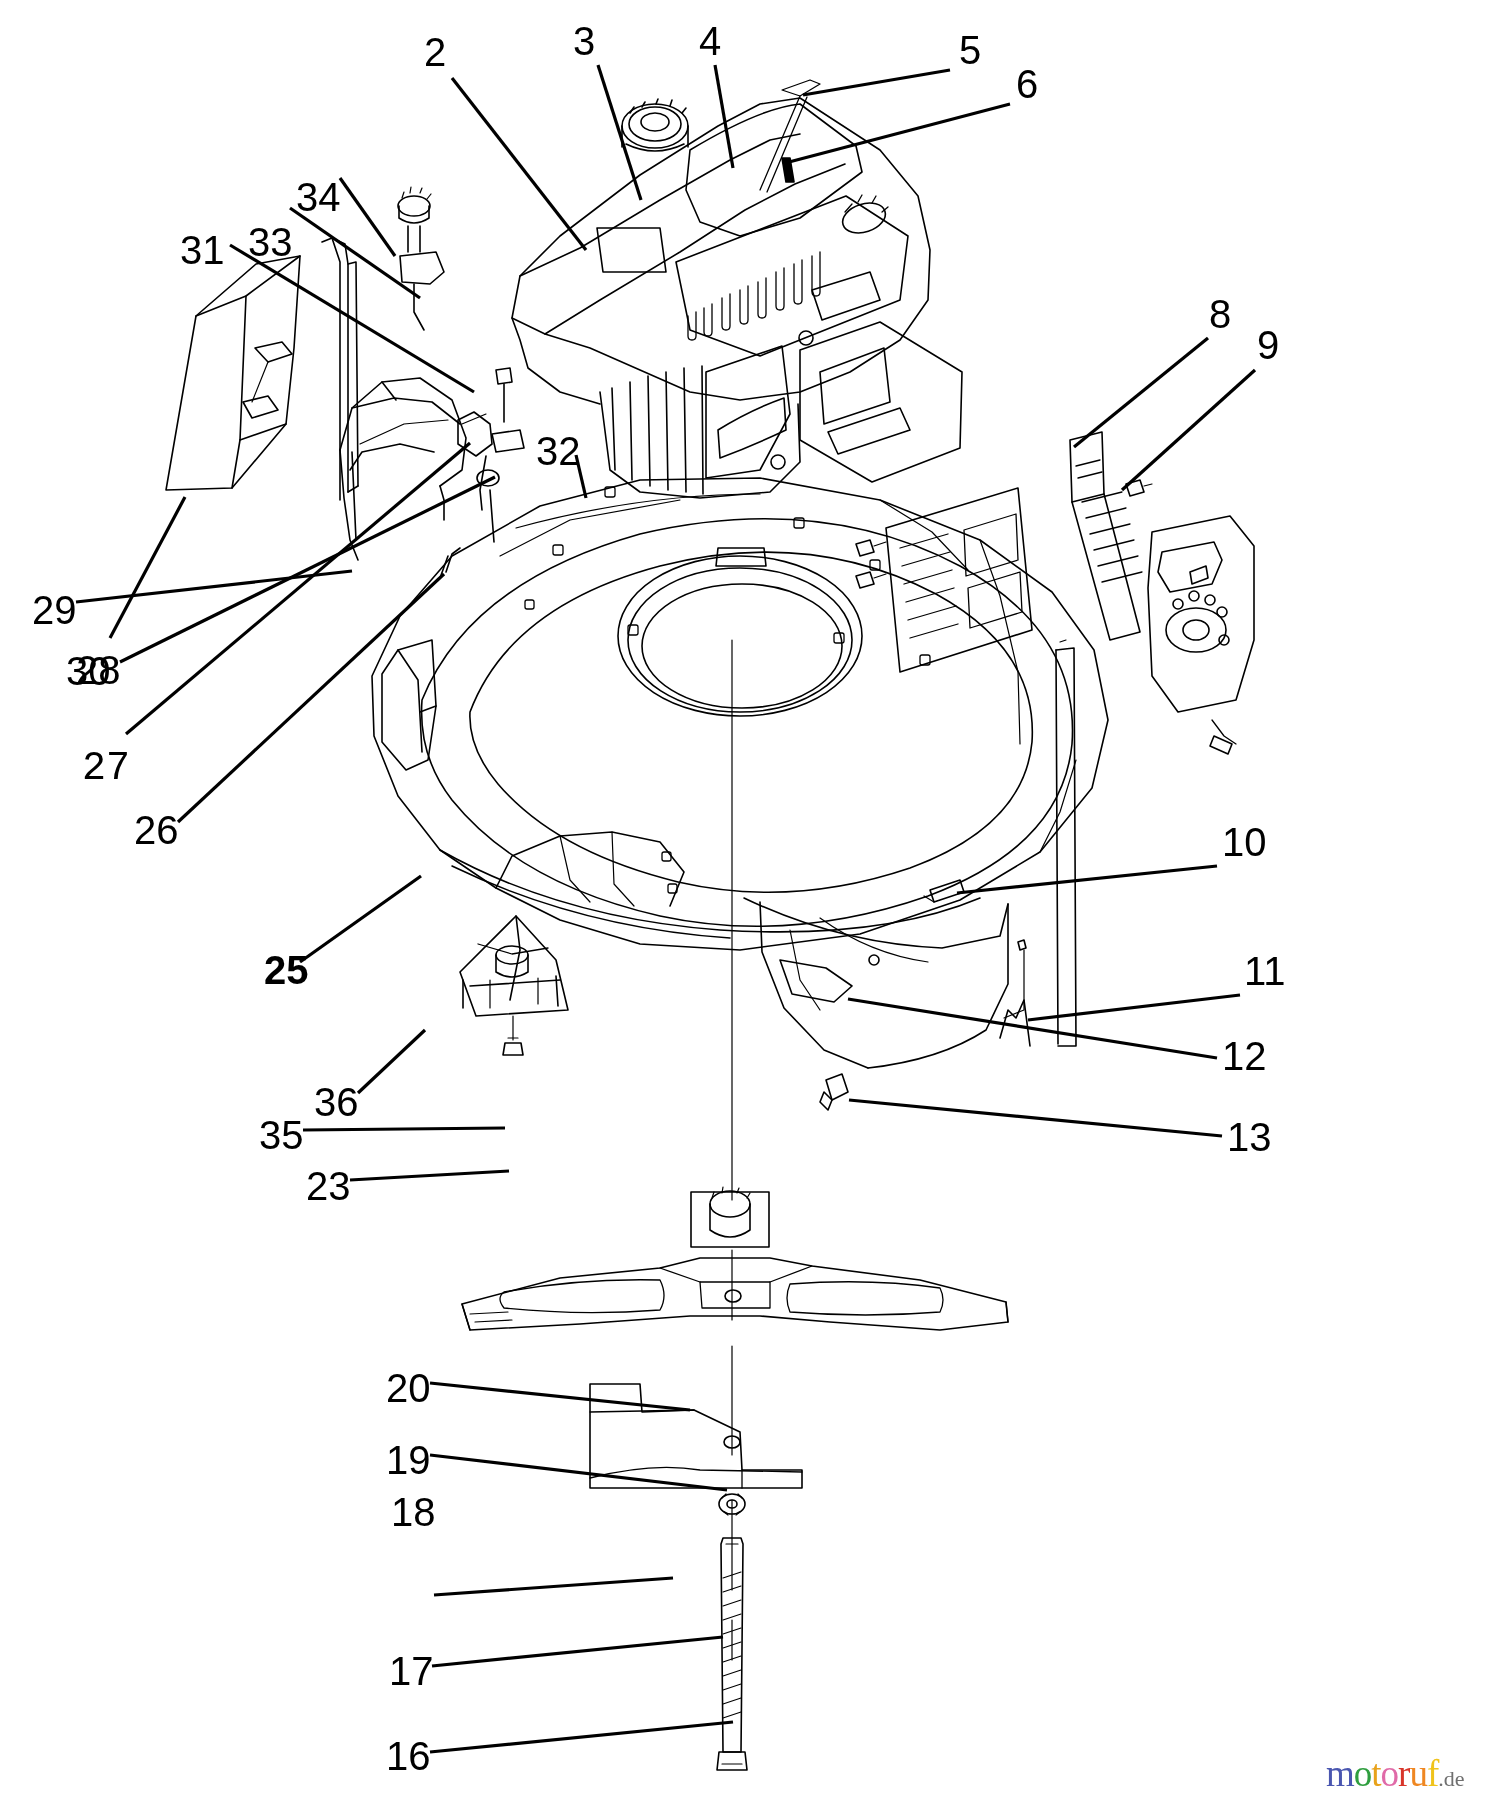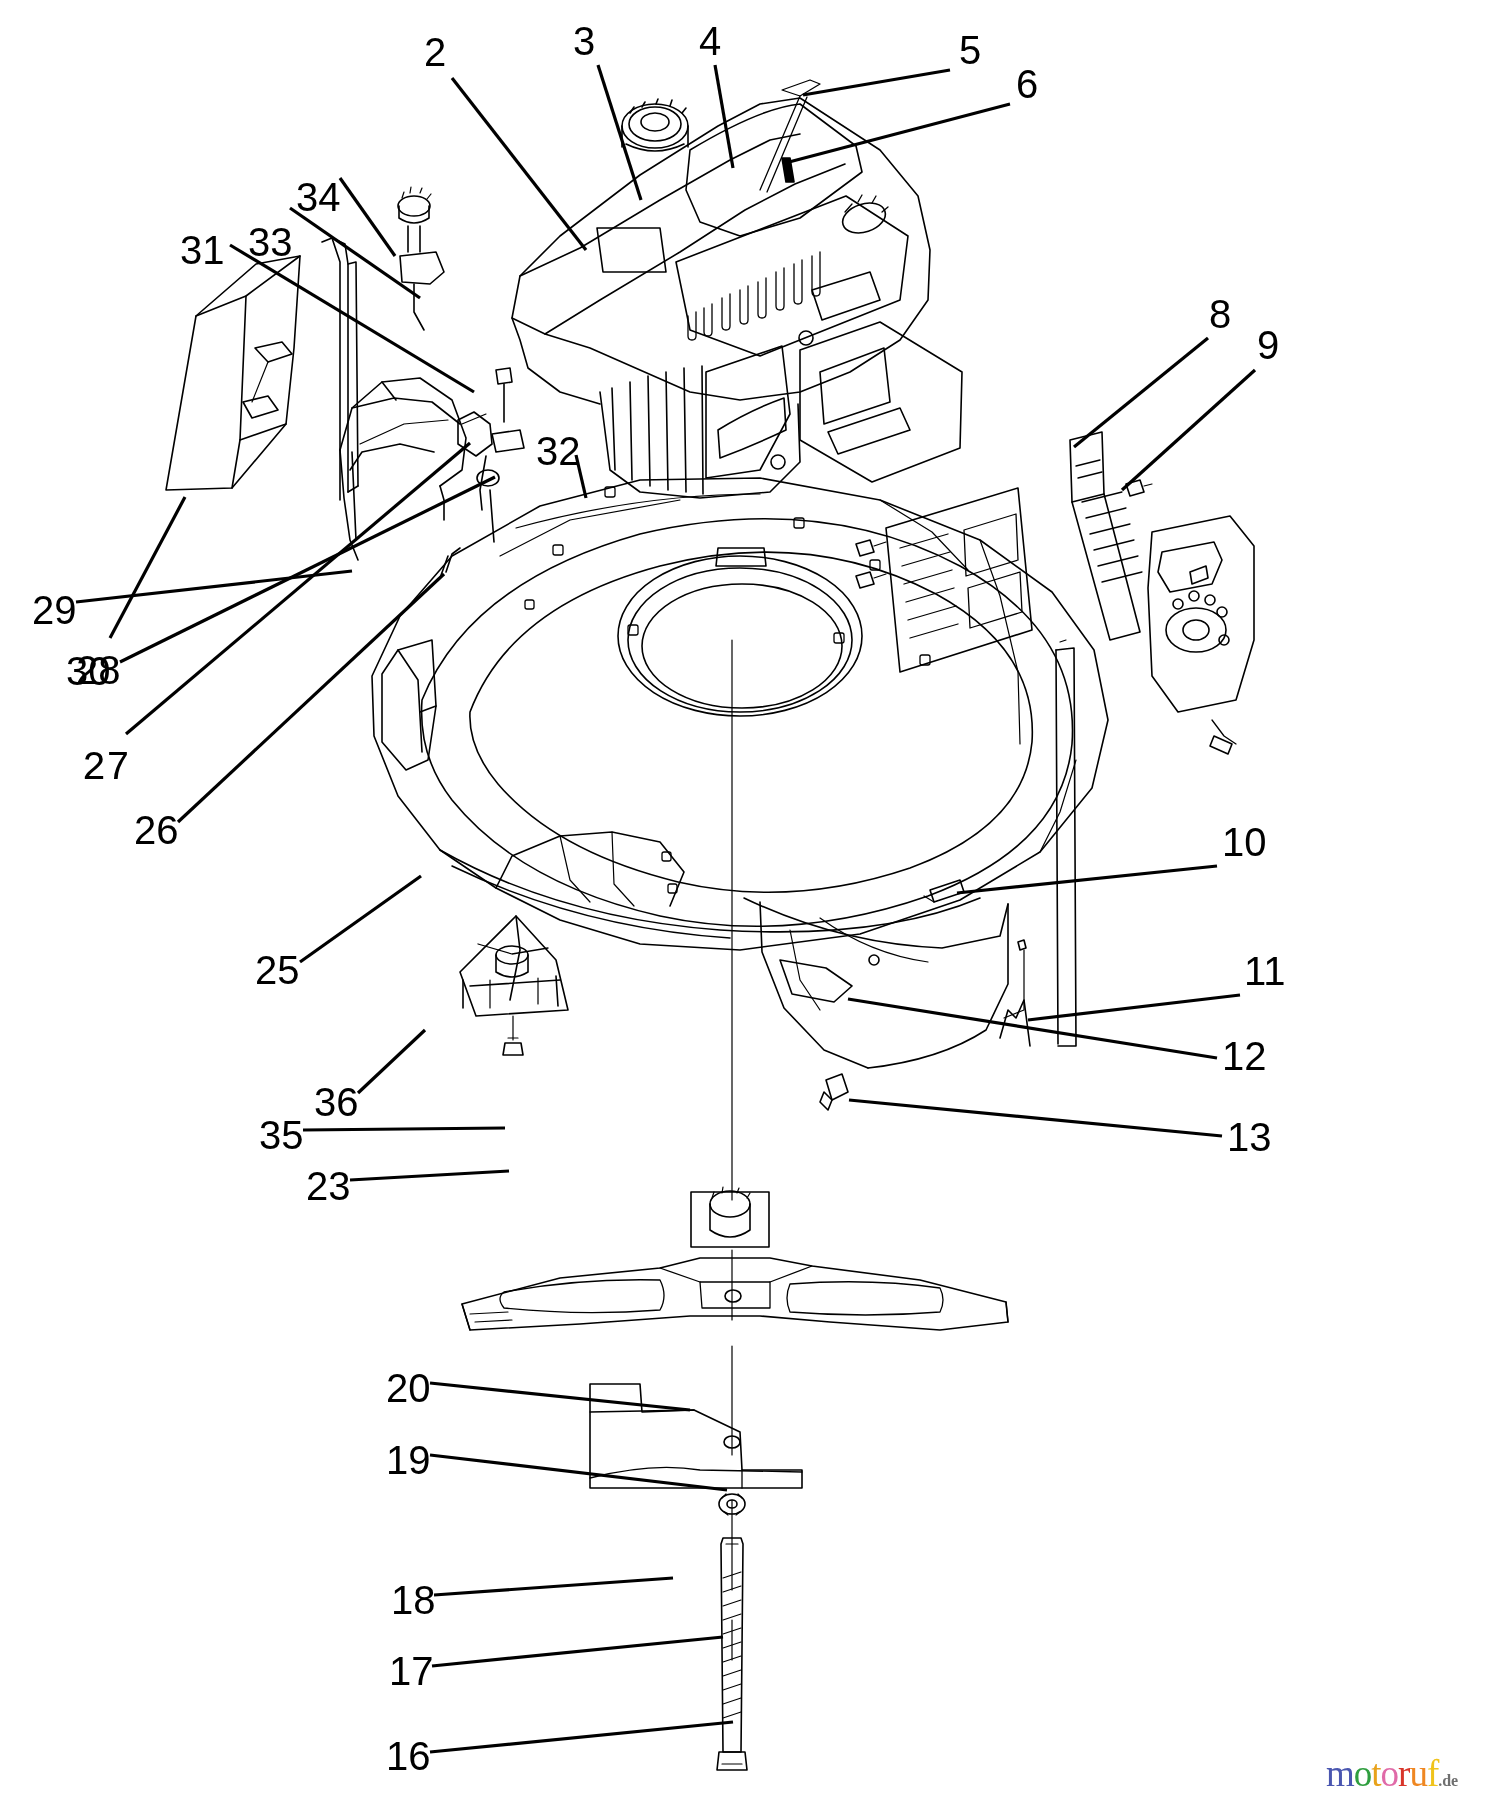--- a/index.html
+++ b/index.html
@@ -2,21 +2,21 @@
 <html><head>
 <meta charset="utf-8">
 <style>
   html,body{margin:0;padding:0;background:#ffffff;}
   body{width:1493px;height:1800px;font-family:"Liberation Sans",sans-serif;position:relative;overflow:hidden;}
   #stage{position:absolute;left:0;top:0;width:1493px;height:1800px;}
   svg.layer{position:absolute;left:0;top:0;width:1493px;height:1800px;}
   .callout{position:absolute;font-family:"Liberation Sans",sans-serif;font-size:40px;font-weight:400;color:#000;line-height:1;white-space:nowrap;letter-spacing:0px;}
   .wm{position:absolute;font-family:"Liberation Serif",serif;font-size:37px;letter-spacing:-1px;white-space:nowrap;}
   .wm span{display:inline-block;}
-  .wm .dot{font-size:16px;color:#6f6f6f;letter-spacing:0;font-weight:bold;}
+  .wm .dot{font-size:22px;color:#6f6f6f;letter-spacing:0;}
 </style>
 </head>
 <body>
 
 <div id="stage">
 
   <svg class="layer" viewBox="0 0 1493 1800">
     <g fill="none" stroke="#000" stroke-width="1.6" stroke-linejoin="round" stroke-linecap="round">
 
       <g>
@@ -346,25 +346,25 @@
       <div class="callout" style="left: 959px; top: 30px;">5</div>
       <div class="callout" style="left: 1016px; top: 64px;">6</div>
       <div class="callout" style="left: 1209px; top: 294px;">8</div>
       <div class="callout" style="left: 1257px; top: 325px;">9</div>
       <div class="callout" style="left: 1222px; top: 822px;">10</div>
       <div class="callout" style="left: 1244px; top: 951px;">11</div>
       <div class="callout" style="left: 1222px; top: 1036px;">12</div>
       <div class="callout" style="left: 1227px; top: 1117px;">13</div>
       <div class="callout" style="left: 386px; top: 1736px;">16</div>
       <div class="callout" style="left: 389px; top: 1651px;">17</div>
-      <div class="callout" style="left: 391px; top: 1580px; text-align: center;">18</div>
+      <div class="callout" style="left: 391px; top: 1492px; text-align: center;">18</div>
       <div class="callout" style="left: 386px; top: 1440px;">19</div>
       <div class="callout" style="left: 386px; top: 1368px;">20</div>
       <div class="callout" style="left: 306px; top: 1166px;">23</div>
-      <div class="callout" style="left: 255px; top: 950px;">25</div>
+      <div class="callout" style="left: 264px; top: 950px; font-weight: bold;">25</div>
       <div class="callout" style="left: 134px; top: 810px;">26</div>
       <div class="callout" style="left: 82px; top: 749px; font-family: Liberation Mono, monospace;">27</div>
       <div class="callout" style="left: 76px; top: 650px;">28</div>
       <div class="callout" style="left: 32px; top: 590px;">29</div>
       <div class="callout" style="left: 66px; top: 626px; margin-top: 25px;">30</div>
       <div class="callout" style="left: 180px; top: 230px;">31</div>
       <div class="callout" style="left: 536px; top: 431px;">32</div>
       <div class="callout" style="left: 248px; top: 194px; margin-top: 28px;">33</div>
       <div class="callout" style="left: 296px; top: 165px; margin-top: 12px;">34</div>
       <div class="callout" style="left: 259px; top: 1115px;">35</div>

